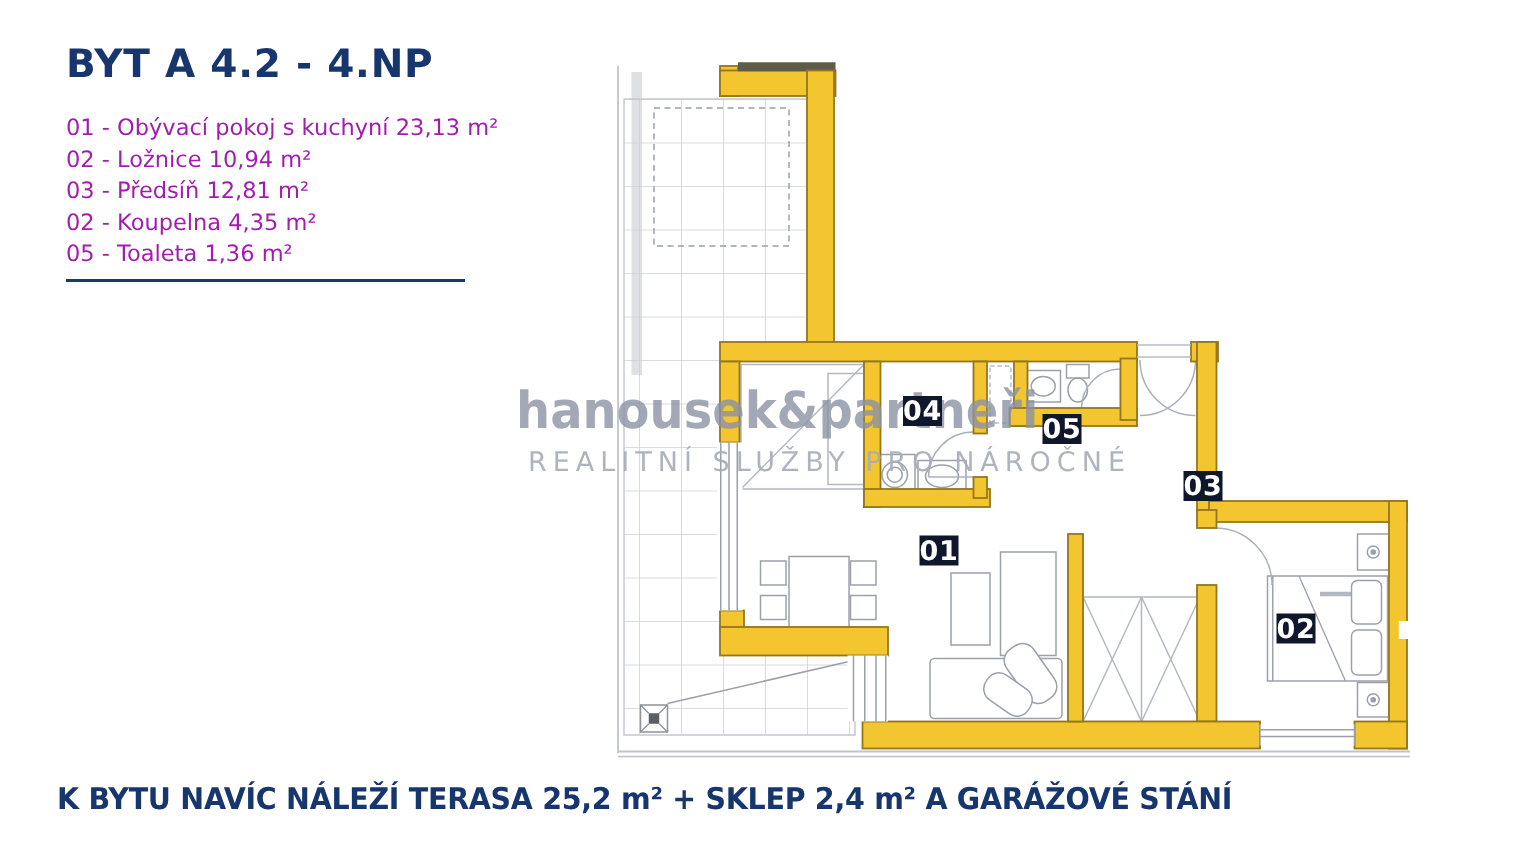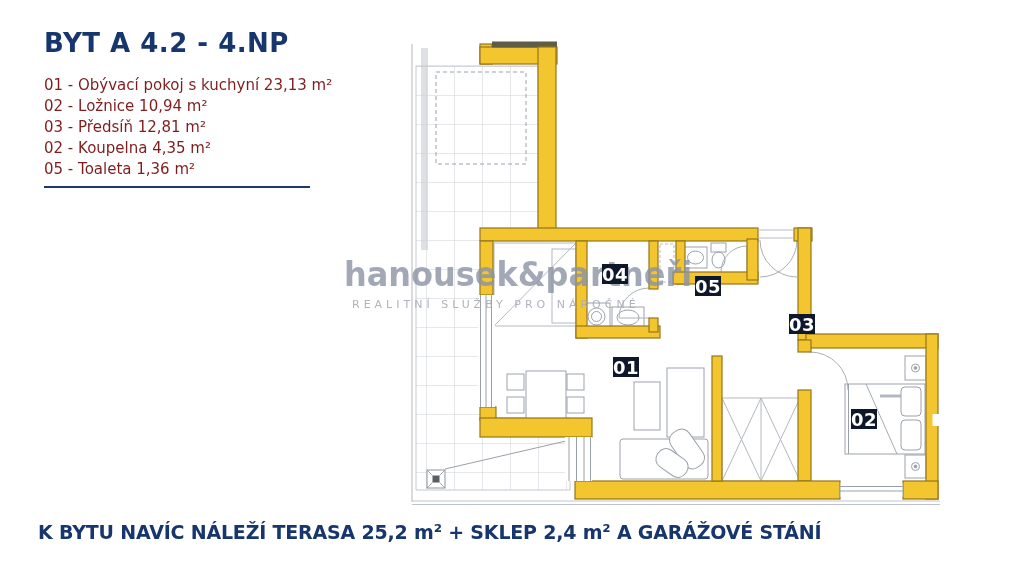--- a/index.html
+++ b/index.html
@@ -5,32 +5,32 @@
   html,body{margin:0;padding:0;}
   body{
     width:1024px;height:574px;position:relative;overflow:hidden;
     background:#ffffff;font-family:"DejaVu Sans","Liberation Sans",sans-serif;
   }
   
   .title{
     position:absolute;left:44px;top:28px;font-size:26px;font-weight:bold;
     color:#17366e;letter-spacing:.5px;white-space:nowrap;
   }
-  .legend{position:absolute;left:44px;top:75px;color:#7f1d1d;}
+  .legend{position:absolute;left:44px;top:75px;color:#a21caf;}
   .legend-item{font-size:15px;line-height:21px;white-space:nowrap;}
   .divider{position:absolute;left:44px;top:186px;width:266px;height:2px;background:#1d3a66;}
   .total{position:absolute;left:44px;top:197px;color:#17366e;font-weight:bold;font-size:16.5px;line-height:21px;white-space:nowrap;}
   
   .watermark{position:absolute;left:344px;top:254px;z-index:3;pointer-events:none;}
   .wm-brand{
     font-size:34px;font-weight:bold;color:#8b93a3;opacity:.8;white-space:nowrap;
     transform:scaleX(.94);transform-origin:left center;letter-spacing:0px;
   }
   .wm-tagline{
-    margin-top:4px;margin-left:8px;font-size:11px;color:#a6acb8;opacity:.9;
+    margin-top:4px;margin-left:8px;font-size:18px;color:#a6acb8;opacity:.9;
     letter-spacing:4px;white-space:nowrap;
   }
   
   .plan-svg{position:absolute;left:405px;top:38px;z-index:2;}
   .room-badge{
     position:absolute;z-index:4;width:26px;height:20px;background:#0f172a;color:#ffffff;
     font-size:18px;font-weight:bold;display:flex;align-items:center;justify-content:center;
     letter-spacing:.5px;
   }
   .badge-01{left:598px;top:357px;margin-left:15px;}

